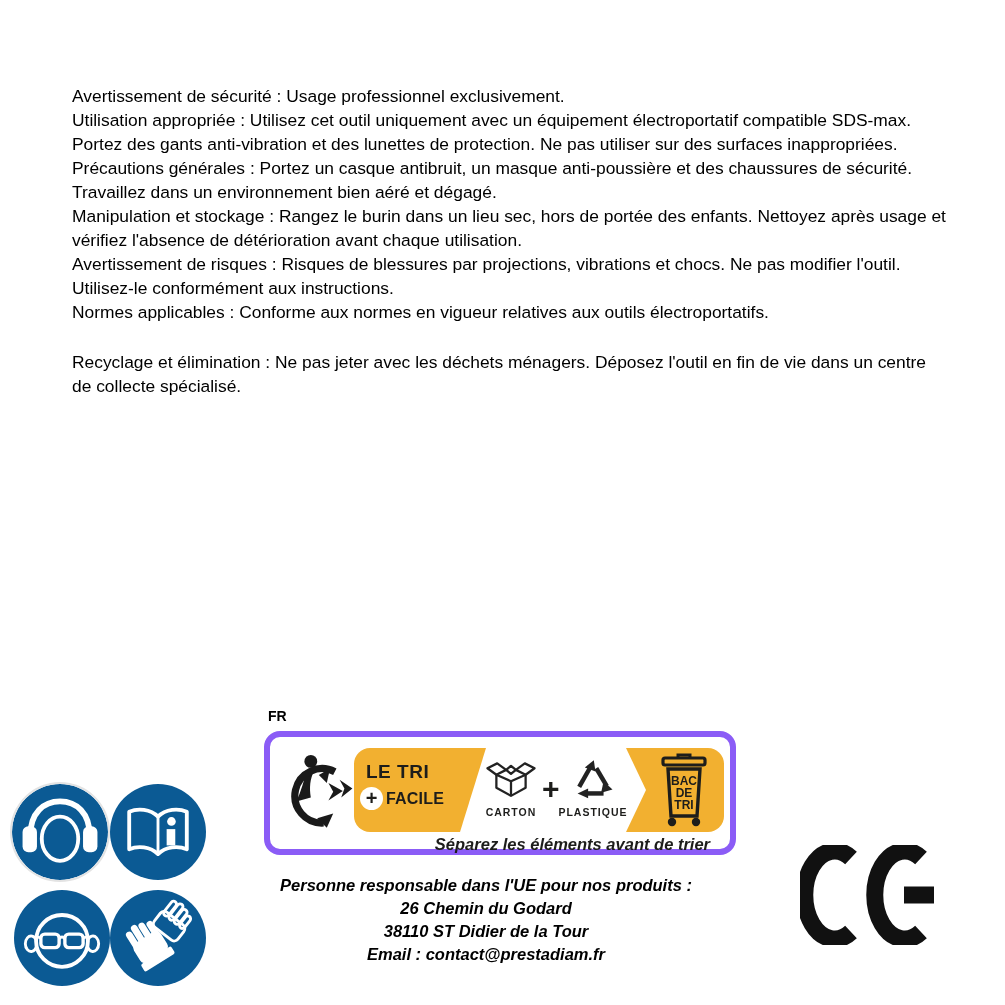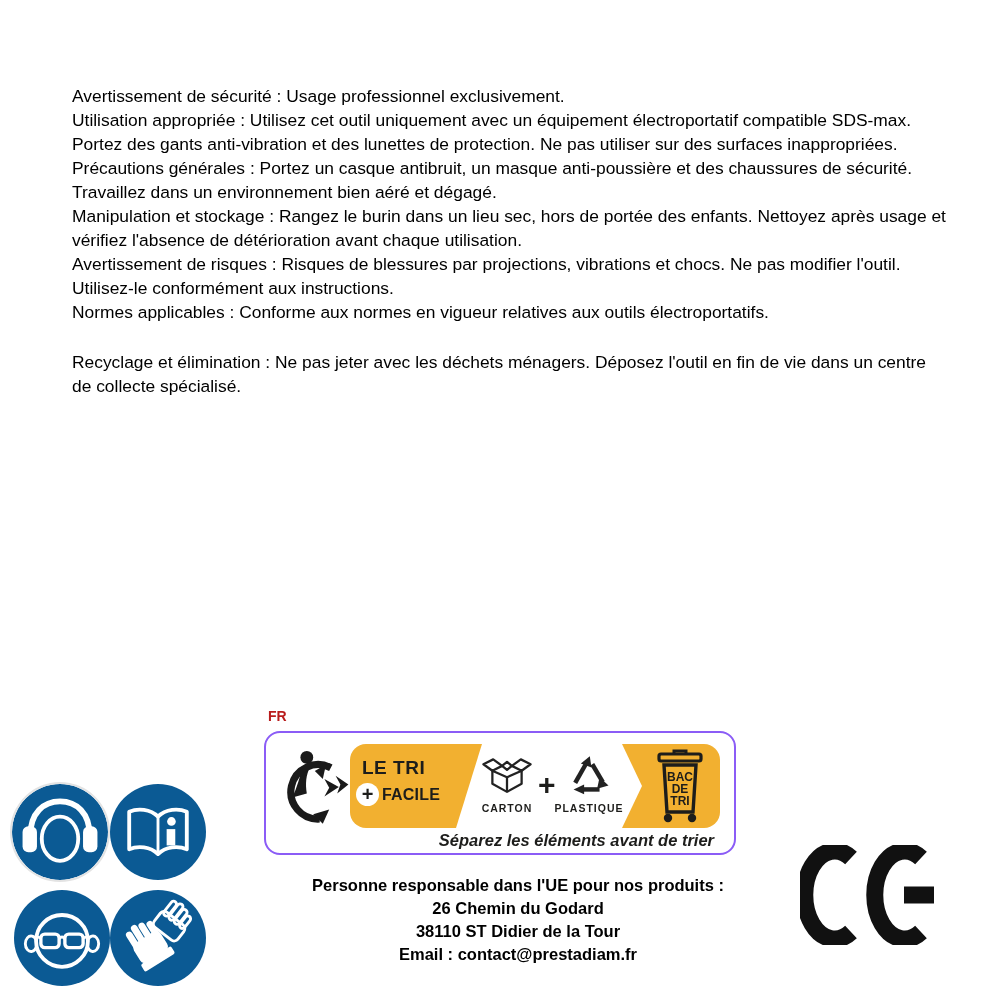--- a/index.html
+++ b/index.html
@@ -7,23 +7,23 @@
         font-family:"Liberation Sans",sans-serif;color:#000;}
   
   #title{position:absolute;top:29px;left:0;width:100%;text-align:center;
          font-size:16px;font-weight:bold;}
   
   #body-text{position:absolute;top:84px;left:72px;width:876px;
              font-size:17.4px;line-height:24px;}
   #body-text p{margin:0;}
   #body-text p.spaced{margin-top:26px;}
   
-  #fr-code{position:absolute;left:268px;top:708px;font-size:14px;font-weight:bold;color:#b91c1c;}
+  #fr-code{position:absolute;left:268px;top:708px;font-size:14px;font-weight:bold;color:#000000;}
   #tri-box{position:absolute;left:264px;top:731px;width:472px;height:124px;
-           background:#fff;border:2px solid #8b5cf6;border-radius:16px;box-sizing:border-box;}
+           background:#fff;border:6px solid #8b5cf6;border-radius:16px;box-sizing:border-box;}
   #triman{position:absolute;left:12px;top:10px;width:72px;height:88px;}
   #tri-banner{position:absolute;left:84px;top:11px;width:370px;height:84px;
               background:#F2B030;border-radius:16px;}
   #tri-headline{position:absolute;left:12px;top:13px;width:92px;color:#1d1d1b;}
   #tri-line1{font-size:19px;font-weight:bold;letter-spacing:0.5px;}
   #tri-line2{position:absolute;left:-6px;top:26px;display:flex;align-items:center;}
   #plus-circle{width:23px;height:23px;border-radius:50%;background:#fff;color:#1d1d1b;
                font-size:20px;font-weight:bold;text-align:center;line-height:22px;flex:0 0 auto;}
   #tri-line2 .facile{font-size:16px;font-weight:bold;margin-left:3px;letter-spacing:0.2px;}
   #tri-white-panel{position:absolute;left:106px;top:0;width:186px;height:84px;background:#fff;
@@ -37,22 +37,22 @@
   #bin-wrap{position:absolute;left:302px;top:4px;width:56px;height:76px;}
   #tri-footer{position:absolute;right:20px;top:98px;font-size:16.5px;font-weight:bold;
               font-style:italic;color:#1d1d1b;margin-left:40px;}
   
   .mand-icon{position:absolute;width:96px;height:96px;}
   #icon-ear{left:12px;top:784px;border-radius:50%;box-shadow:0 0 0 2px #e3e3e3;}
   #icon-book{left:110px;top:784px;}
   #icon-goggles{left:14px;top:890px;}
   #icon-gloves{left:110px;top:890px;}
   
-  #contact{position:absolute;left:268px;top:874px;width:500px;text-align:center;
-           font-size:16.5px;font-weight:bold;line-height:23px;}
+  #contact{position:absolute;left:236px;top:874px;width:500px;text-align:center;
+           font-size:16.5px;font-weight:bold;line-height:23px;font-style:italic;}
   #contact div{white-space:nowrap;}
   
   #ce-mark{position:absolute;left:800px;top:845px;width:140px;height:100px;}
 </style>
 </head>
 <body>
 
 <div id="page">
 
 

